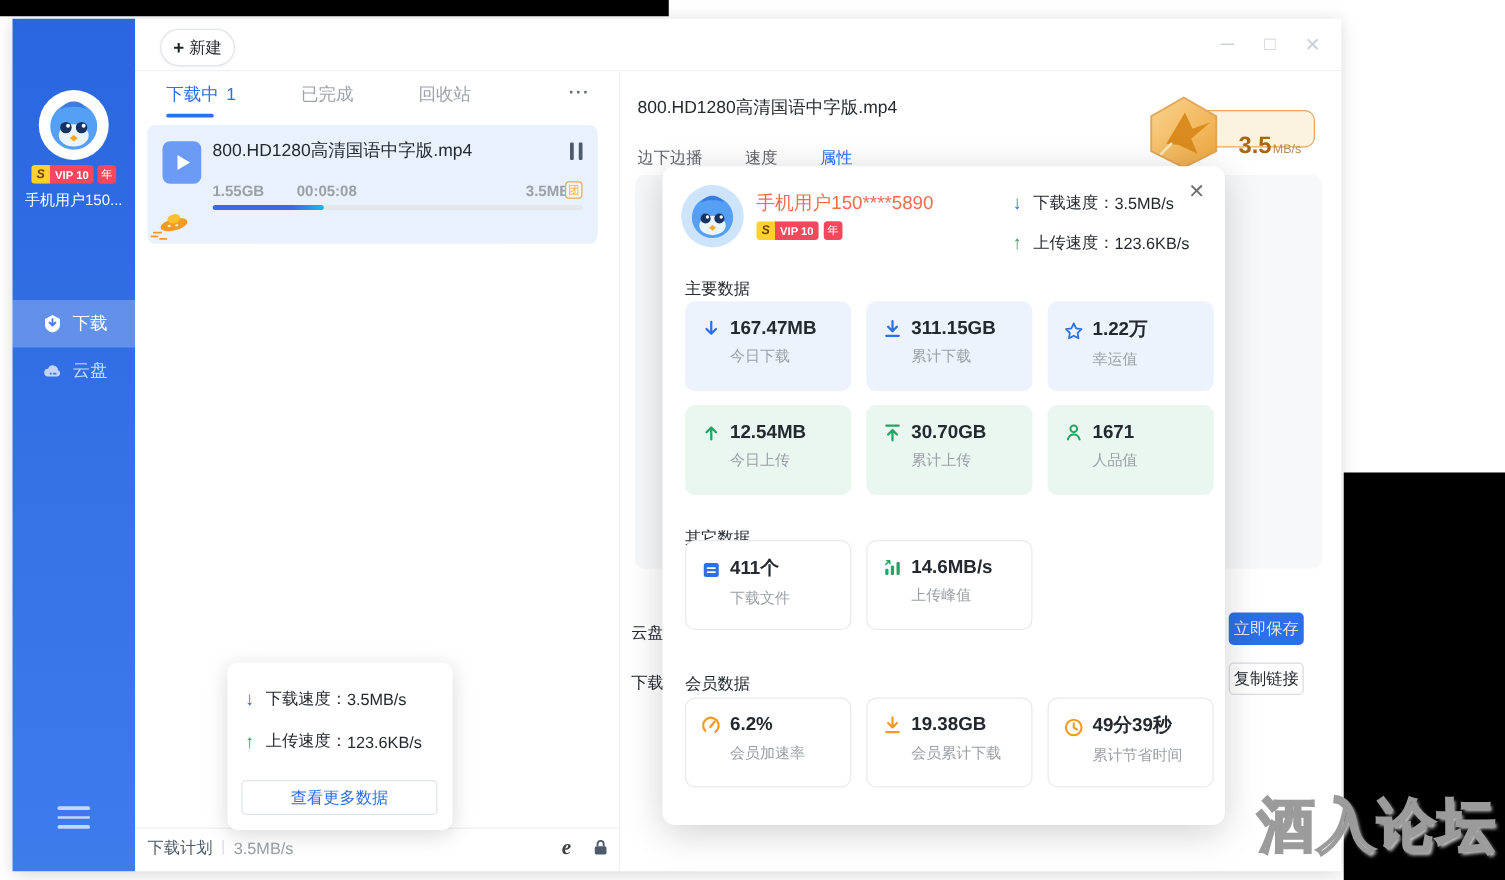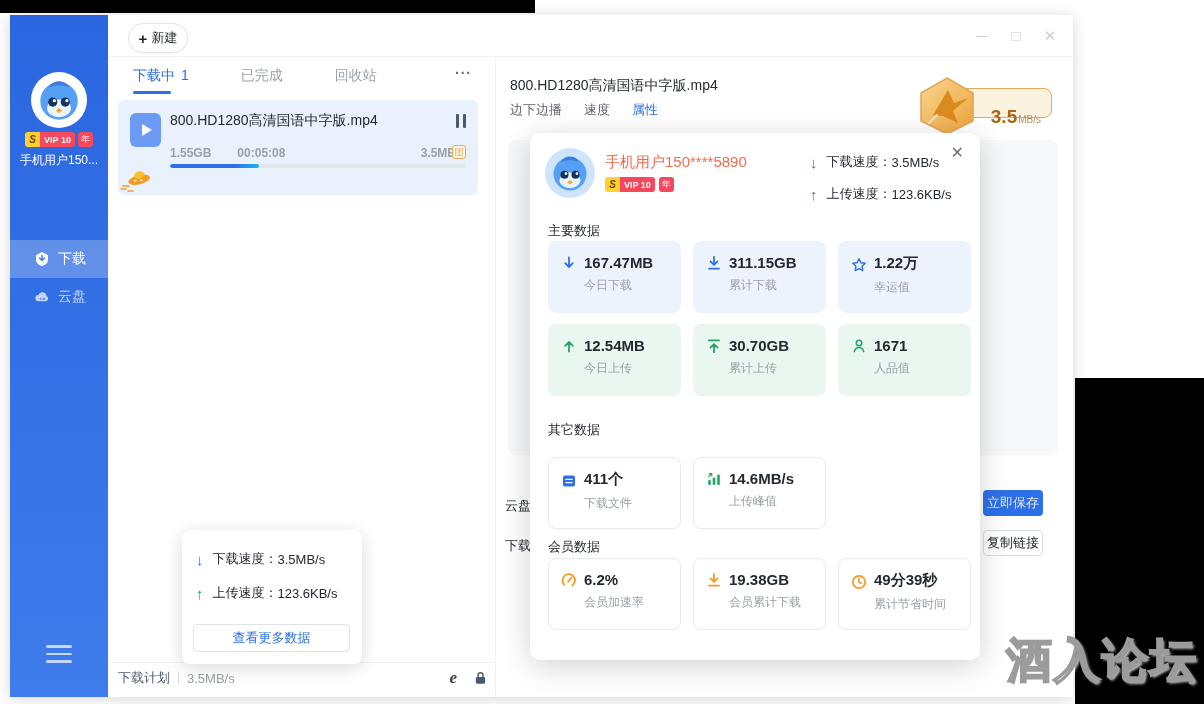--- a/index.html
+++ b/index.html
@@ -53,21 +53,21 @@
   .dl-meta { position:absolute; left:52px; top:46px; width:296px; font-size:12px; color:#9AA0A6; display:flex;font-weight:bold; }
   .dl-meta .t { margin-left:26px; }
   .dl-meta .sp { margin-left:auto; }
   .mini-badge { position:absolute; right:12px; top:45px; width:14px; height:14px; border:1px solid #F0A850; color:#F0A850; border-radius:3px; font-size:9px; line-height:12px; text-align:center; background:#FDF6EA; }
   .progress { position:absolute; left:52px; top:64px; width:296px; height:4px; background:#E3E6EB; border-radius:2px; overflow:hidden; }
   .progress-fill { height:100%; width:30%; border-radius:2px; background:linear-gradient(90deg,#2E6FE8 0%,#2E6FE8 72%,#19B5F2 100%); }
   .rocket { position:absolute; left:2px; top:66px; }
 
   
   .rp-title { position:absolute; left:500px; top:62px; font-size:14px; color:#24292F; }
-  .rp-tabs { position:absolute; left:500px; top:86px; display:flex; gap:22px; font-size:13px; color:#5F6368; }
+  .rp-tabs { position:absolute; left:500px; top:102px; display:flex; gap:34px; font-size:13px; color:#5F6368; }
   .rp-tabs .rtab { cursor:pointer; }
   .rp-tabs .rtab.active { color:#2D6FE8; }
   .rp-card { position:absolute; left:498px; top:125px; width:550px; height:315px; background:#F7F8FA; border-radius:8px; }
   .rp-bottom-label1 { position:absolute; left:495px; top:482px; font-size:13px; color:#24292F; }
   .rp-bottom-label2 { position:absolute; left:495px; top:522px; font-size:13px; color:#24292F; }
   .save-btn { position:absolute; left:973px; top:475px; width:60px; height:26px; background:#2D6FE8; color:#e5e5e5; font-size:13px; border:none; border-radius:4px; cursor:pointer; }
   .copy-btn { position:absolute; left:973px; top:515px; width:60px; height:26px; background:#fff; color:#24292F; font-size:13px; border:1px solid #D9DCE0; border-radius:4px; cursor:pointer; }
 
   .speed-hex { position:absolute; left:905px; top:60px; z-index:3; cursor:pointer; }
   .speed-pill { position:absolute; left:940px; top:73px; width:102px; height:30px; background:#FBF2DF; border:1px solid #E4A961; border-radius:8px; z-index:2; display:flex; align-items:baseline; justify-content:flex-end; padding:4px 10px 0 36px; }
@@ -337,21 +337,21 @@
                 <circle cx="8" cy="5" r="2.7" stroke="#22A564" stroke-width="1.6" fill="none"></circle>
                 <path d="M3.3 13.6c.7-2.7 2.5-4.1 4.7-4.1s4 1.4 4.7 4.1" stroke="#22A564" stroke-width="1.6" fill="none" stroke-linecap="round"></path>
               </svg>
             <span class="val">1671</span>
           </div>
           <div class="lbl">人品值</div>
         </div>
       </div>
 
       <div class="sec-title" style="top:288px">其它数据</div>
-      <div class="grid" style="top:324px">
+      <div class="grid" style="top:299px">
         <div class="card white-bg">
           <div class="line1">
             <svg class="ico" viewBox="0 0 16 16">
                 <rect x="2" y="2.4" width="12" height="11.2" rx="2" fill="#2D6FE8"></rect>
                 <path d="M5 6.4h6M5 9.6h6" stroke="#fff" stroke-width="1.4" stroke-linecap="round"></path>
               </svg>
             <span class="val">411个</span>
           </div>
           <div class="lbl">下载文件</div>
         </div>

